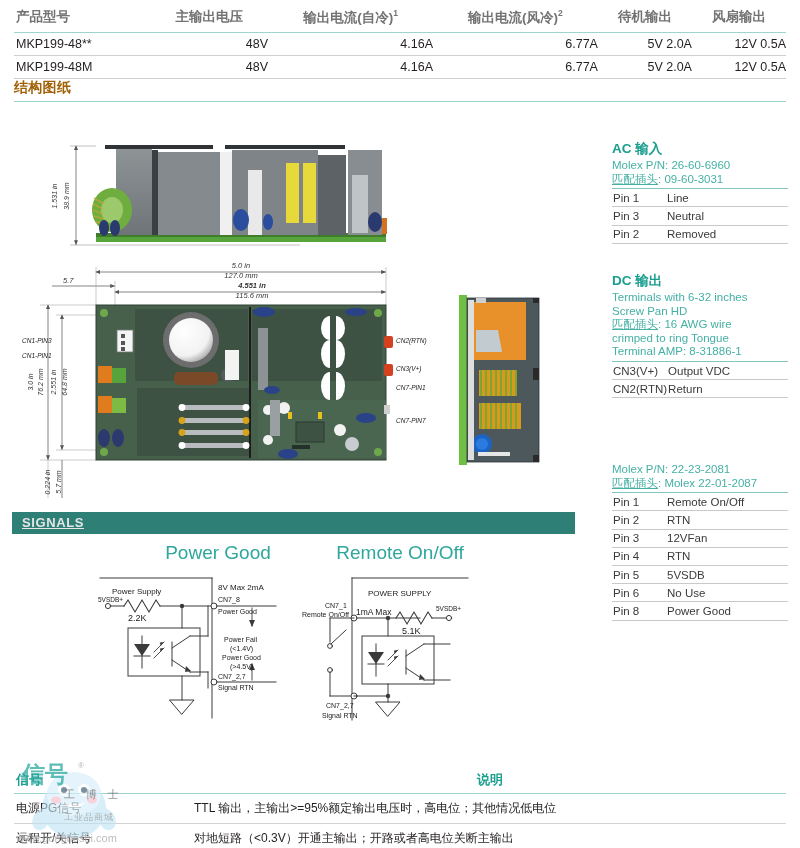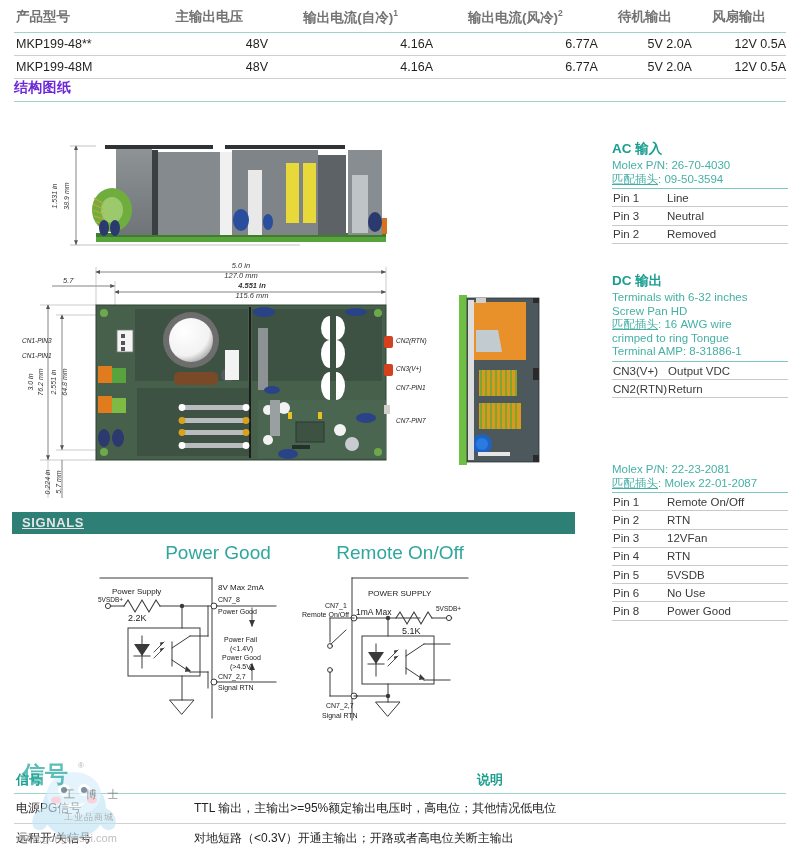--- a/index.html
+++ b/index.html
@@ -36,21 +36,21 @@
     text-align:right;
     white-space:nowrap;
   }
   .spec-table sup { font-size:8.5px; vertical-align: super; }
 
   
   .sec-title {
     position:absolute; left:14px; top:78px; width:772px;
   }
   .sec-title .txt {
-    color:#6d28d9; font-weight:bold; font-size:14px; letter-spacing:0.3px;
+    color:#a16207; font-weight:bold; font-size:14px; letter-spacing:0.3px;
     display:inline-block; padding-bottom:3px;font-family:Liberation Mono, monospace;
   }
   .sec-title .rule {
     border-bottom:1.6px solid #9fd4cd; width:772px; margin-top:1px;
   }
 
   
   .dark-bar {
     position:absolute; left:12px; top:512px; width:563px; height:22px;
     background:#2e8077;
@@ -383,22 +383,22 @@
       <rect x="533" y="355" width="6" height="7"></rect>
     </g>
     <rect x="478" y="352" width="32" height="4" fill="#e6e6e6"></rect>
     <rect x="476" y="198" width="10" height="5" fill="#cfcfcf"></rect>
   </g>
 </svg>
 </div>
 
 <div class="panel" id="panel-ac">
   <div class="panel-head">AC 输入</div>
-  <div class="panel-sub">Molex P/N: 26-70-4030</div>
-  <div class="panel-sub"><span class="ul">匹配插头</span><span>: 09-50-3594</span></div>
+  <div class="panel-sub">Molex P/N: 26-60-6960</div>
+  <div class="panel-sub"><span class="ul">匹配插头</span><span>: 09-60-3031</span></div>
   <table class="pin-table">
     <tbody>
         <tr>
           <td class="k">Pin 1</td>
           <td>Line</td>
         </tr>
     <tr>
           <td class="k">Pin 3</td>
           <td>Neutral</td>
         </tr>

